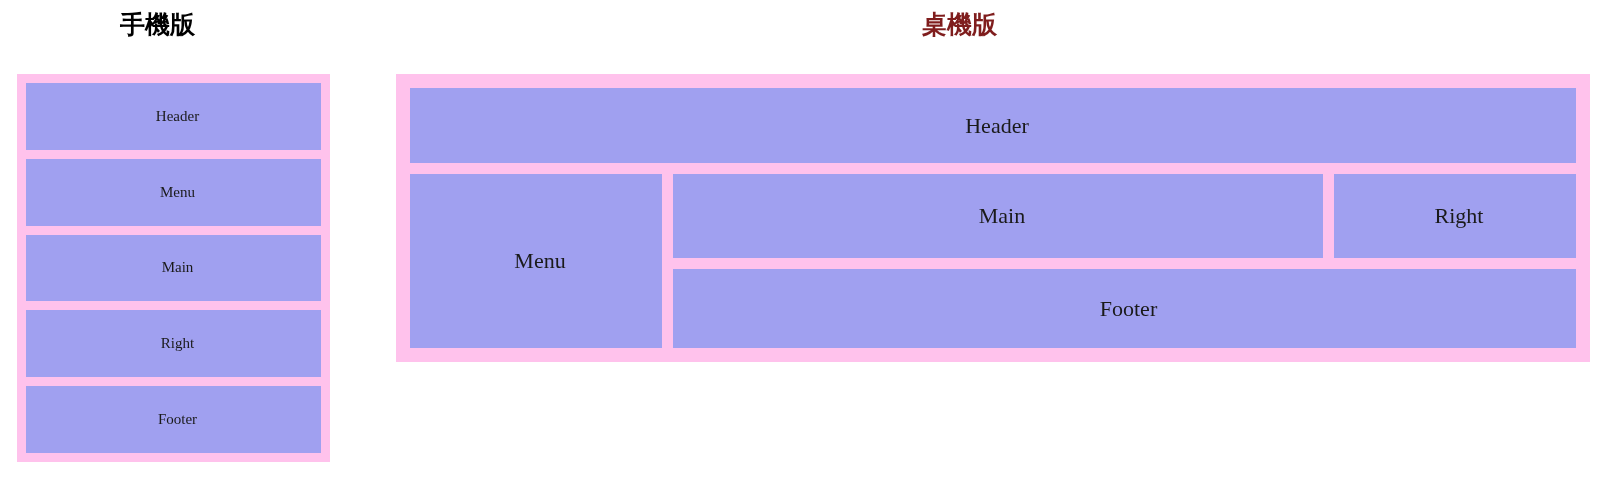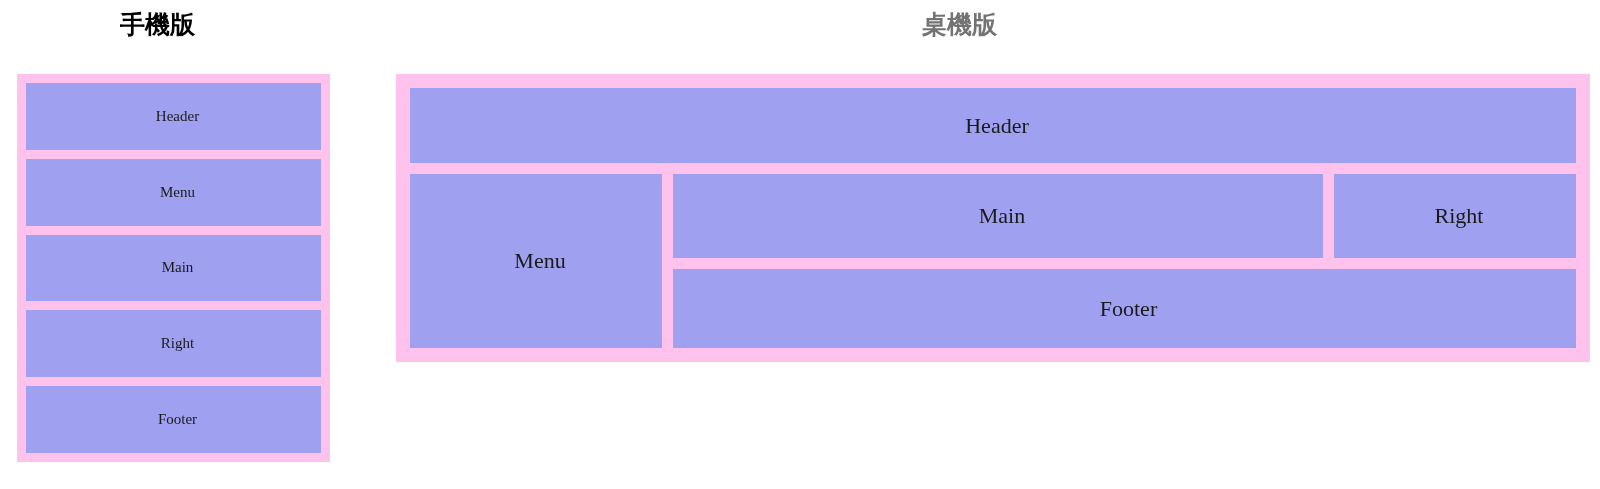--- a/index.html
+++ b/index.html
@@ -133,21 +133,21 @@
 
     <div class="cell" style="color: rgb(26, 26, 26);">Menu</div>
 
     <div class="cell" style="color: rgb(26, 26, 26);">Main</div>
 
     <div class="cell" style="color: rgb(26, 26, 26);">Right</div>
 
     <div class="cell" style="color: rgb(26, 26, 26);">Footer</div>
   </div>
 
-  <div class="title" id="desktop-title" style="color: #737373;">桌機版</div>
+  <div class="title" id="desktop-title" style="color: #7f1d1d;">桌機版</div>
 
   <div id="desktop-wireframe">
 
     <div class="cell" id="desktop-header" style="color: rgb(26, 26, 26);">Header</div>
 
     <div id="desktop-body-row">
 
       <div class="cell" id="desktop-menu" style="color: rgb(26, 26, 26);">Menu</div>
 
       <div id="desktop-right-stack">

